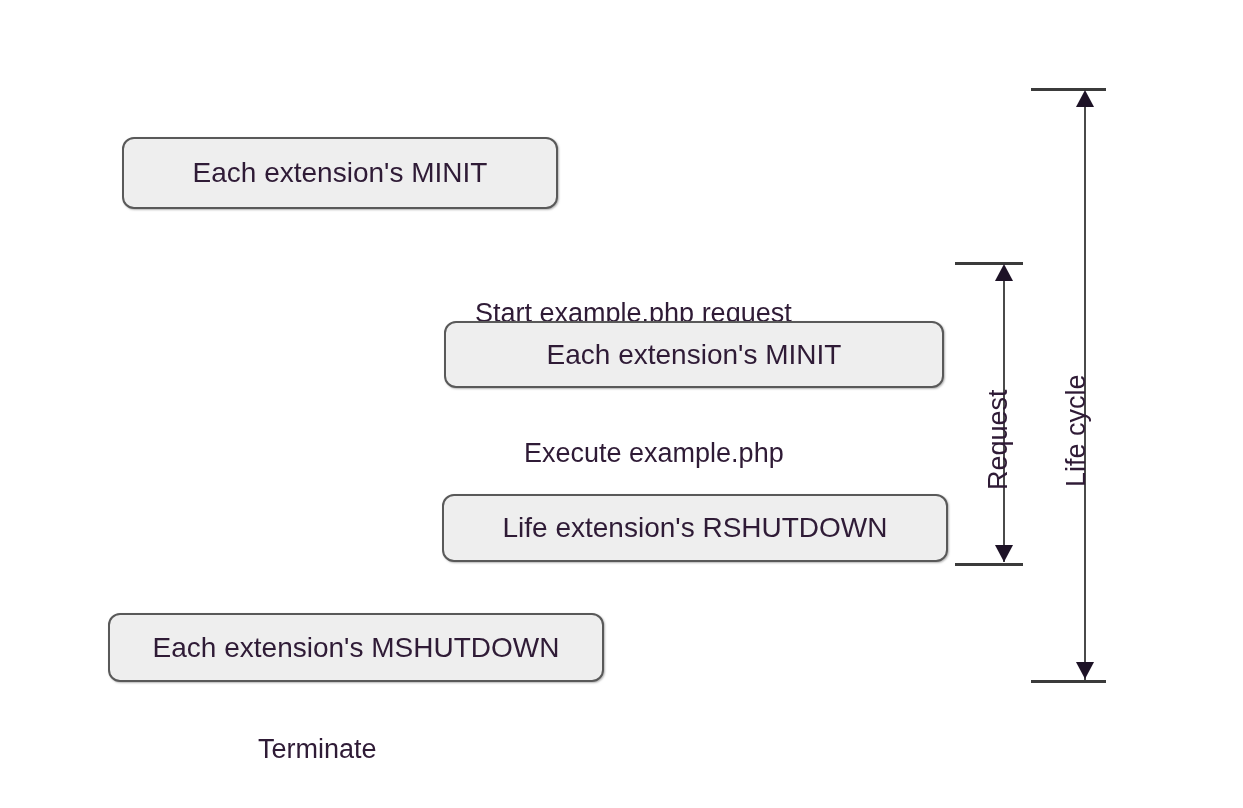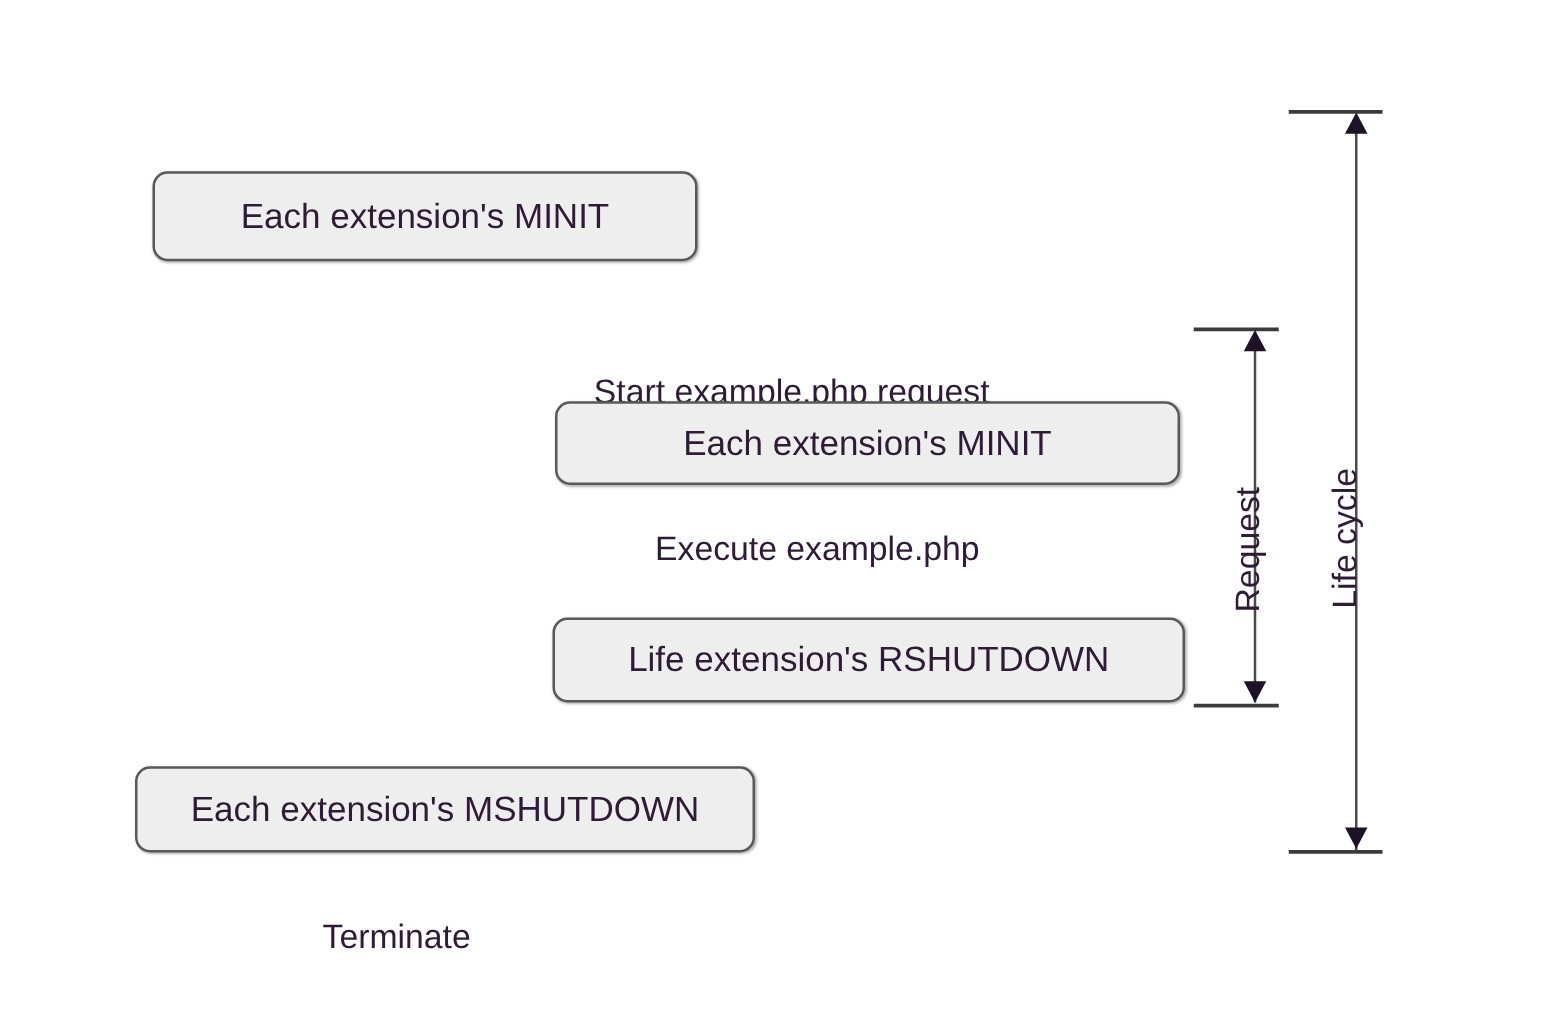--- a/index.html
+++ b/index.html
@@ -90,21 +90,21 @@
   <div class="stage-box" style="left:122px; top:137px; width:436px; height:72px;">
     <span class="stage-text">Each extension's MINIT</span>
   </div>
 
   <div class="plain-label" style="left:475px; top:267px;margin-top:33px;">Start example.php request</div>
 
   <div class="stage-box" style="left:444px; top:321px; width:500px; height:67px;">
     <span class="stage-text">Each extension's MINIT</span>
   </div>
 
-  <div class="plain-label" style="left:524px; top:426px;text-align:right;">Execute example.php</div>
+  <div class="plain-label" style="left:524px; top:440px;text-align:right;">Execute example.php</div>
 
   <div class="stage-box" style="left:442px; top:494px; width:506px; height:68px;">
     <span class="stage-text">Life extension's RSHUTDOWN</span>
   </div>
 
   <div class="stage-box" style="left:108px; top:613px; width:496px; height:69px;">
     <span class="stage-text">Each extension's MSHUTDOWN</span>
   </div>
 
   <div class="plain-label" style="left:258px; top:736px;">Terminate</div>

